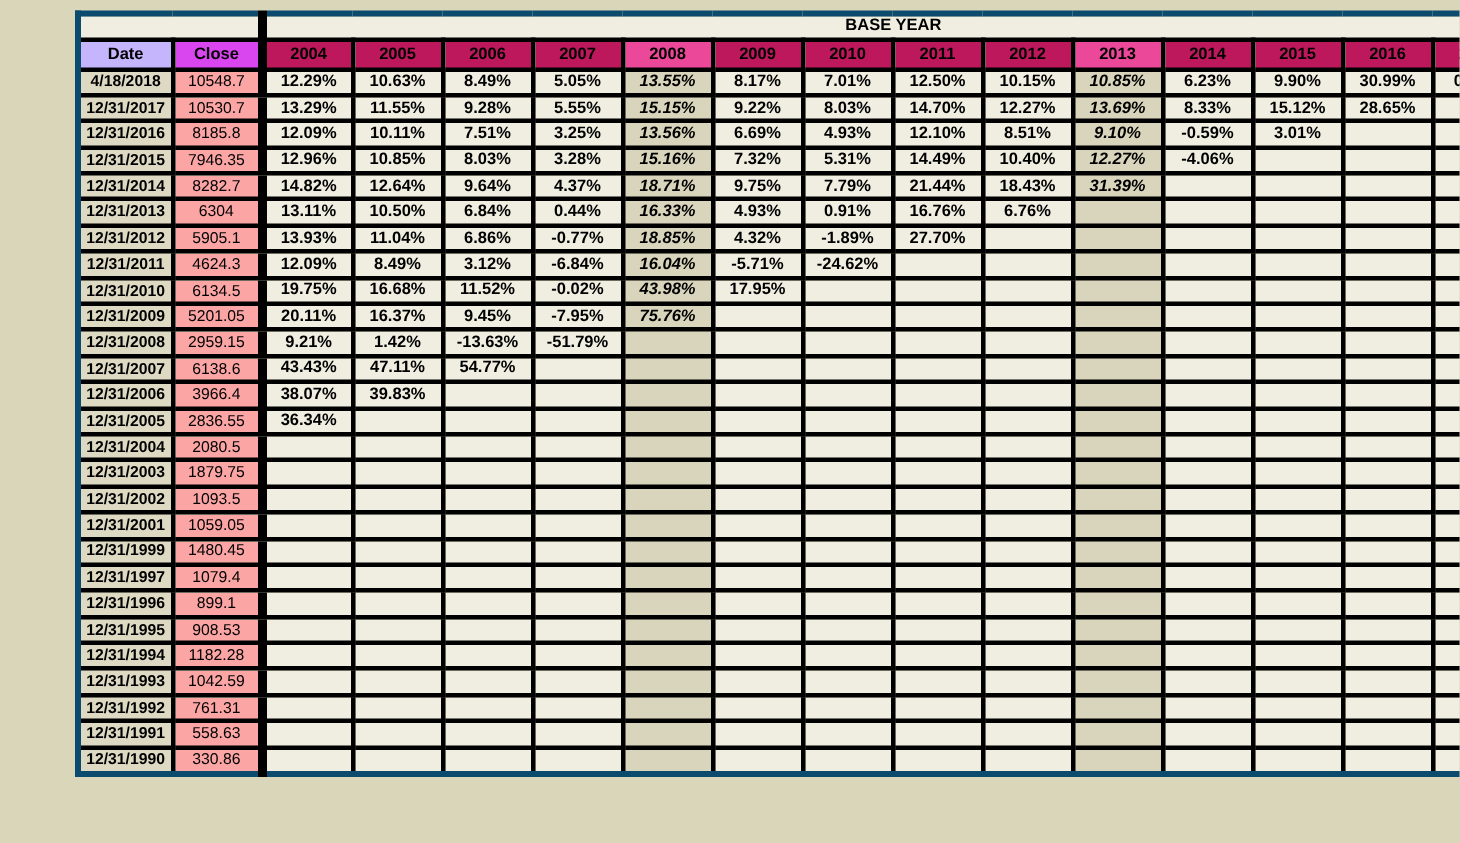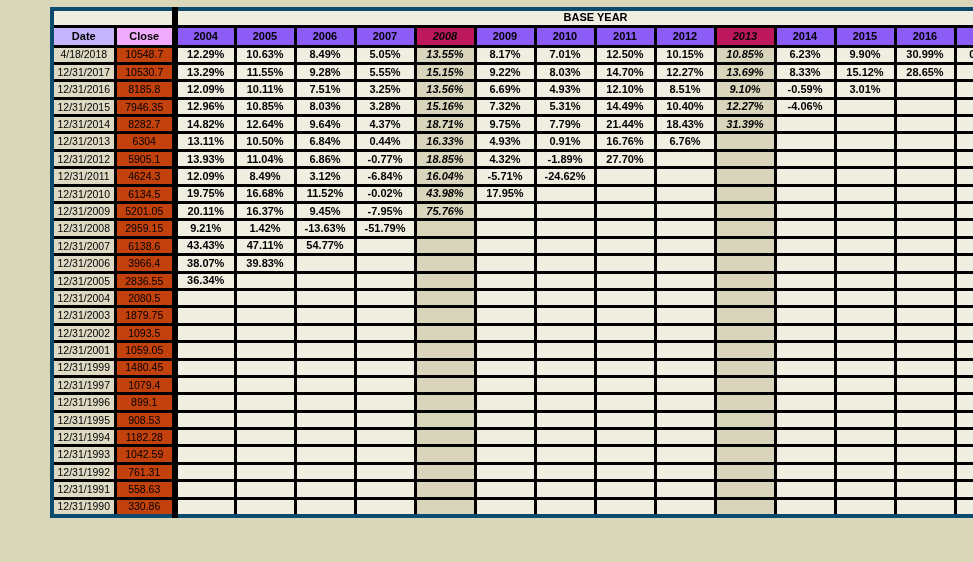--- a/index.html
+++ b/index.html
@@ -36,28 +36,28 @@
     vertical-align: middle;
     font-size: 11px;
     line-height: 1;
     color: #000;
     white-space: nowrap;
     overflow: hidden;
   }
   tr.hdr-base { height: 17px; }
   tr.hdr-years { height: 20px; }
   tr.data-row { height: 17.4px; }
-  th { font-weight: 700; background: #8b5cf6; }
+  th { font-weight: 700; background: #be185d; }
   th.h-empty   { background: #efeee1; }
   th.h-base    { background: #efeee1; }
   th.h-date    { background: #c4b5fd; }
-  th.h-close   { background: #f0abfc; }
-  th.dark      { background: #be185d; font-style: italic; }
-  td.c-date  { background: #ddd9c3; font-weight: 400; font-size: 10.5px; }
-  td.c-close { background: #c2410c; font-weight: 400; font-size: 10.5px; }
+  th.h-close   { background: #d946ef; }
+  th.dark      { background: #ec4899; }
+  td.c-date  { background: #ddd9c3; font-weight: 700; font-size: 10.5px; }
+  td.c-close { background: #fca5a5; font-weight: 400; font-size: 10.5px; }
   td.c-val   { background: #efeee1; font-weight: 700; }
   td.c-val.dark { background: #d9d5bc; font-style: italic; }
   .thick-left { border-left-width: 6px !important; }
 </style>
 </head>
 <body>
 
 <div class="sheet">
   <table class="returns">
     <colgroup>

